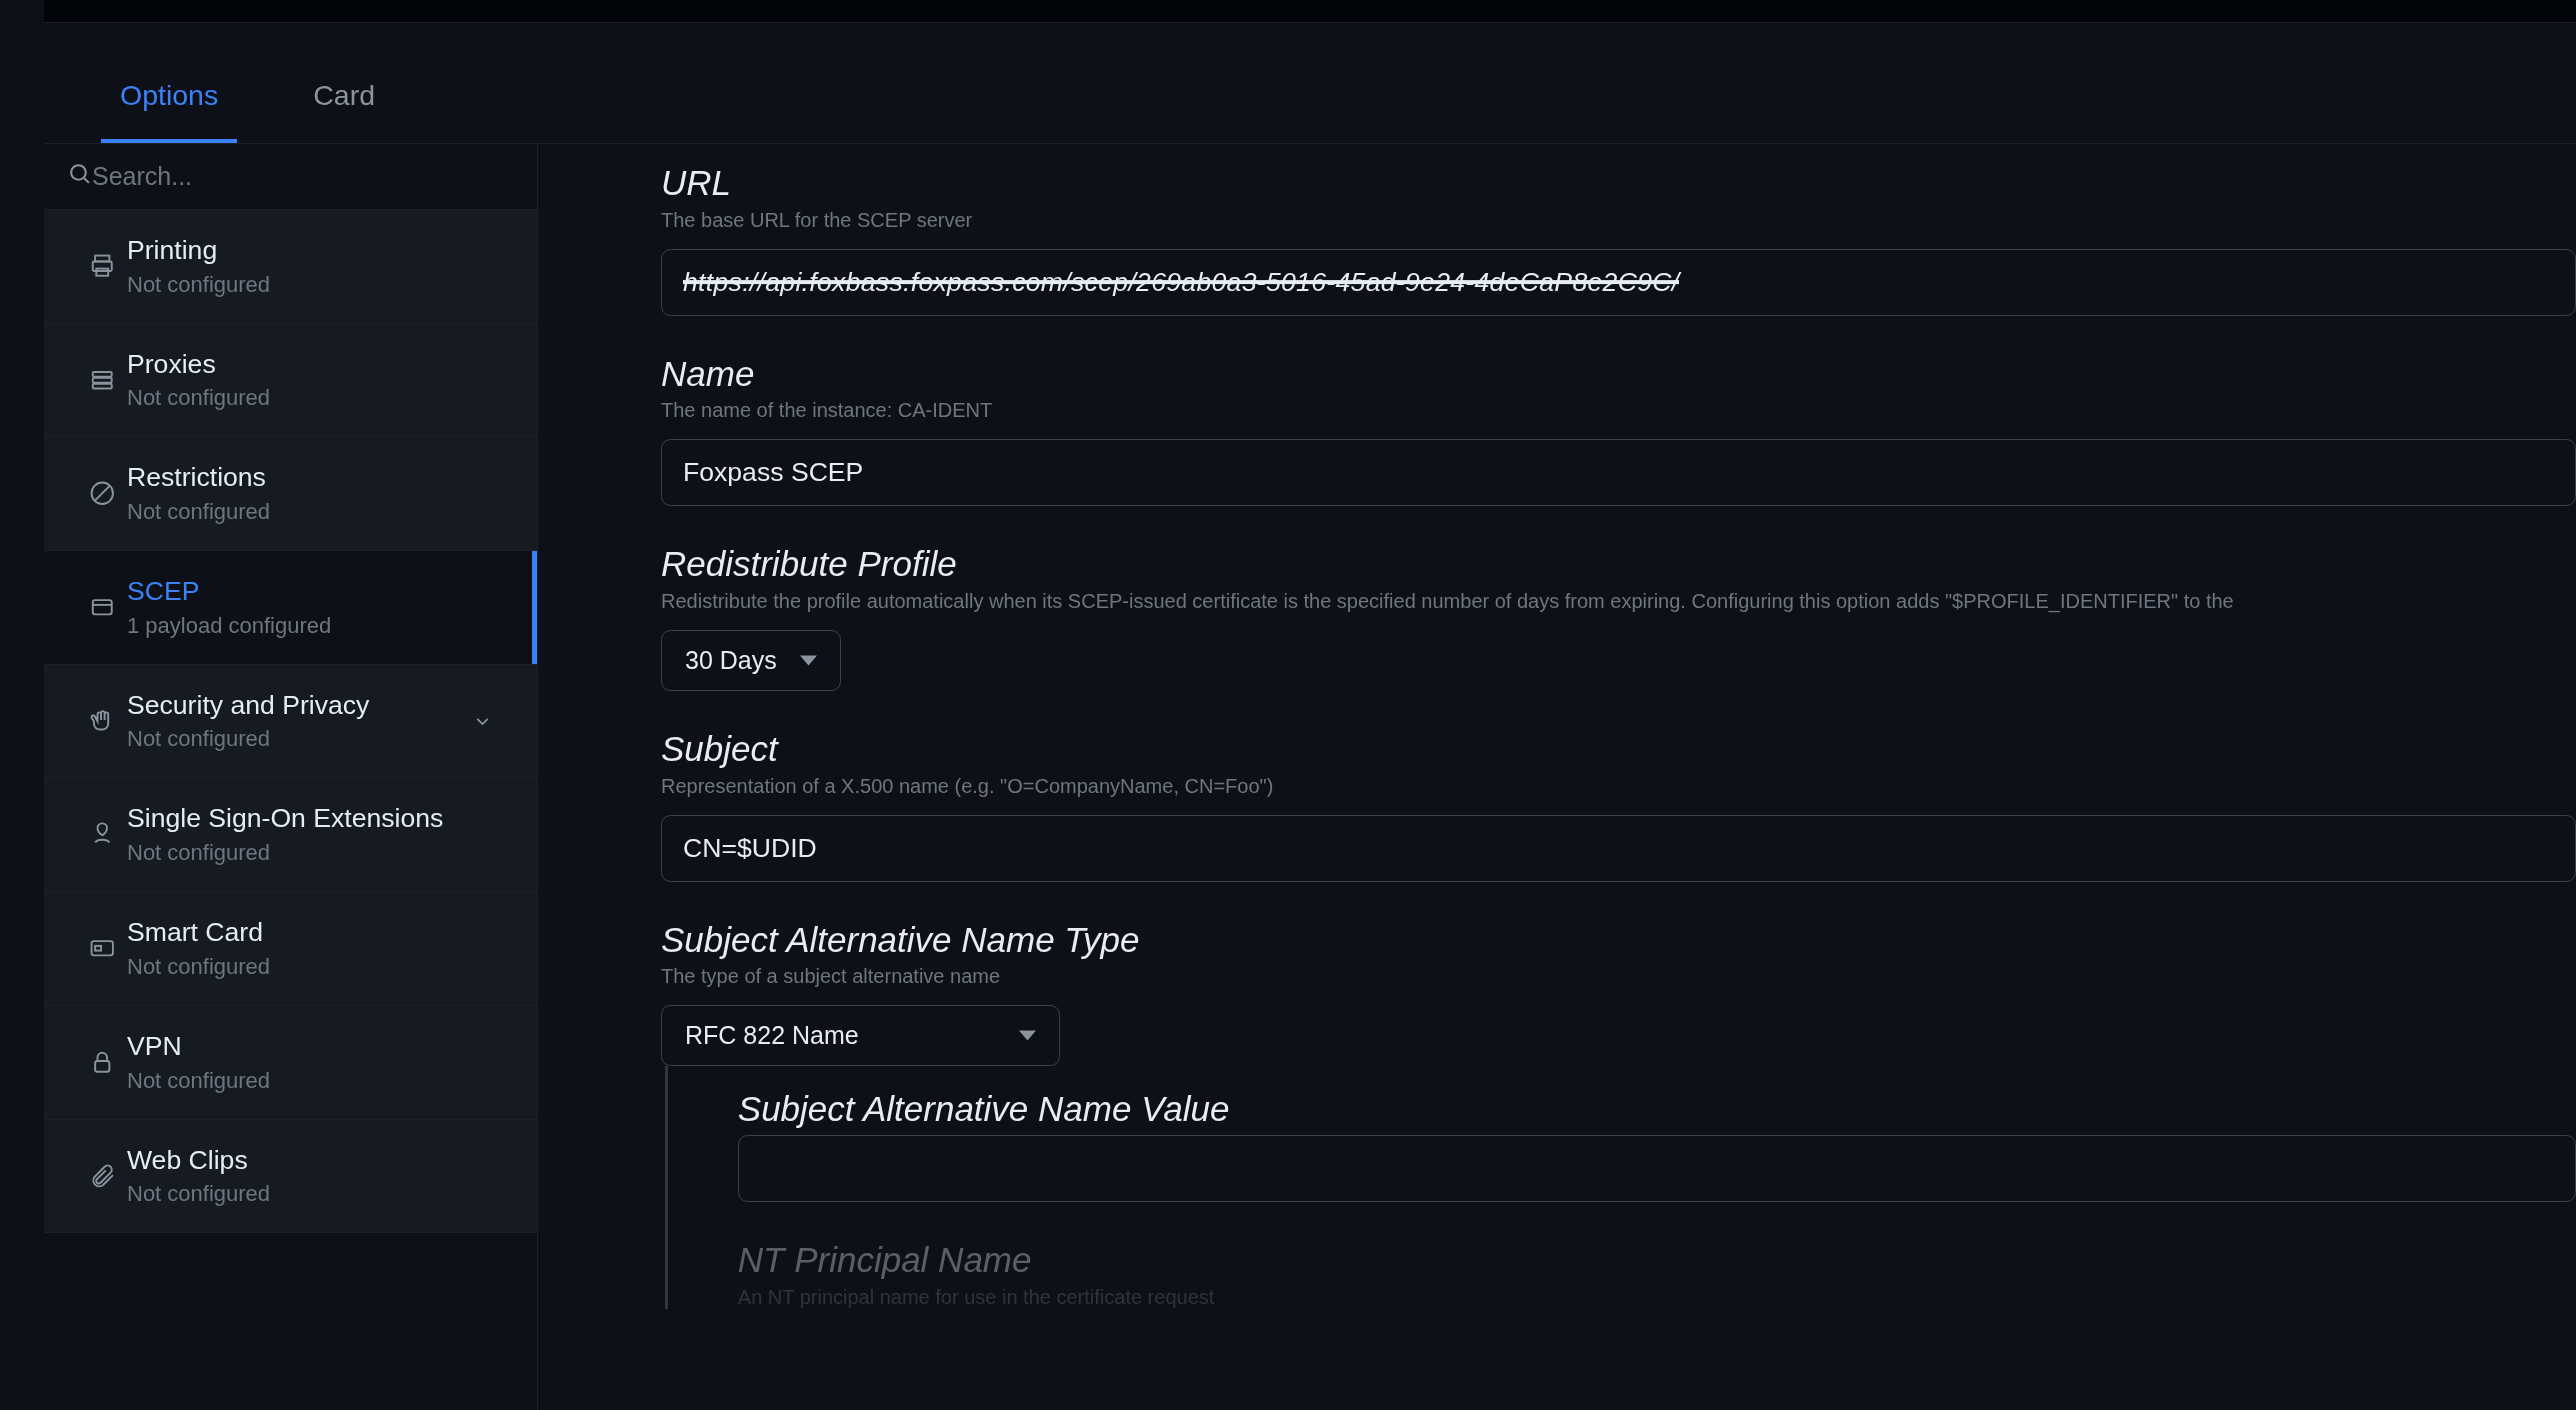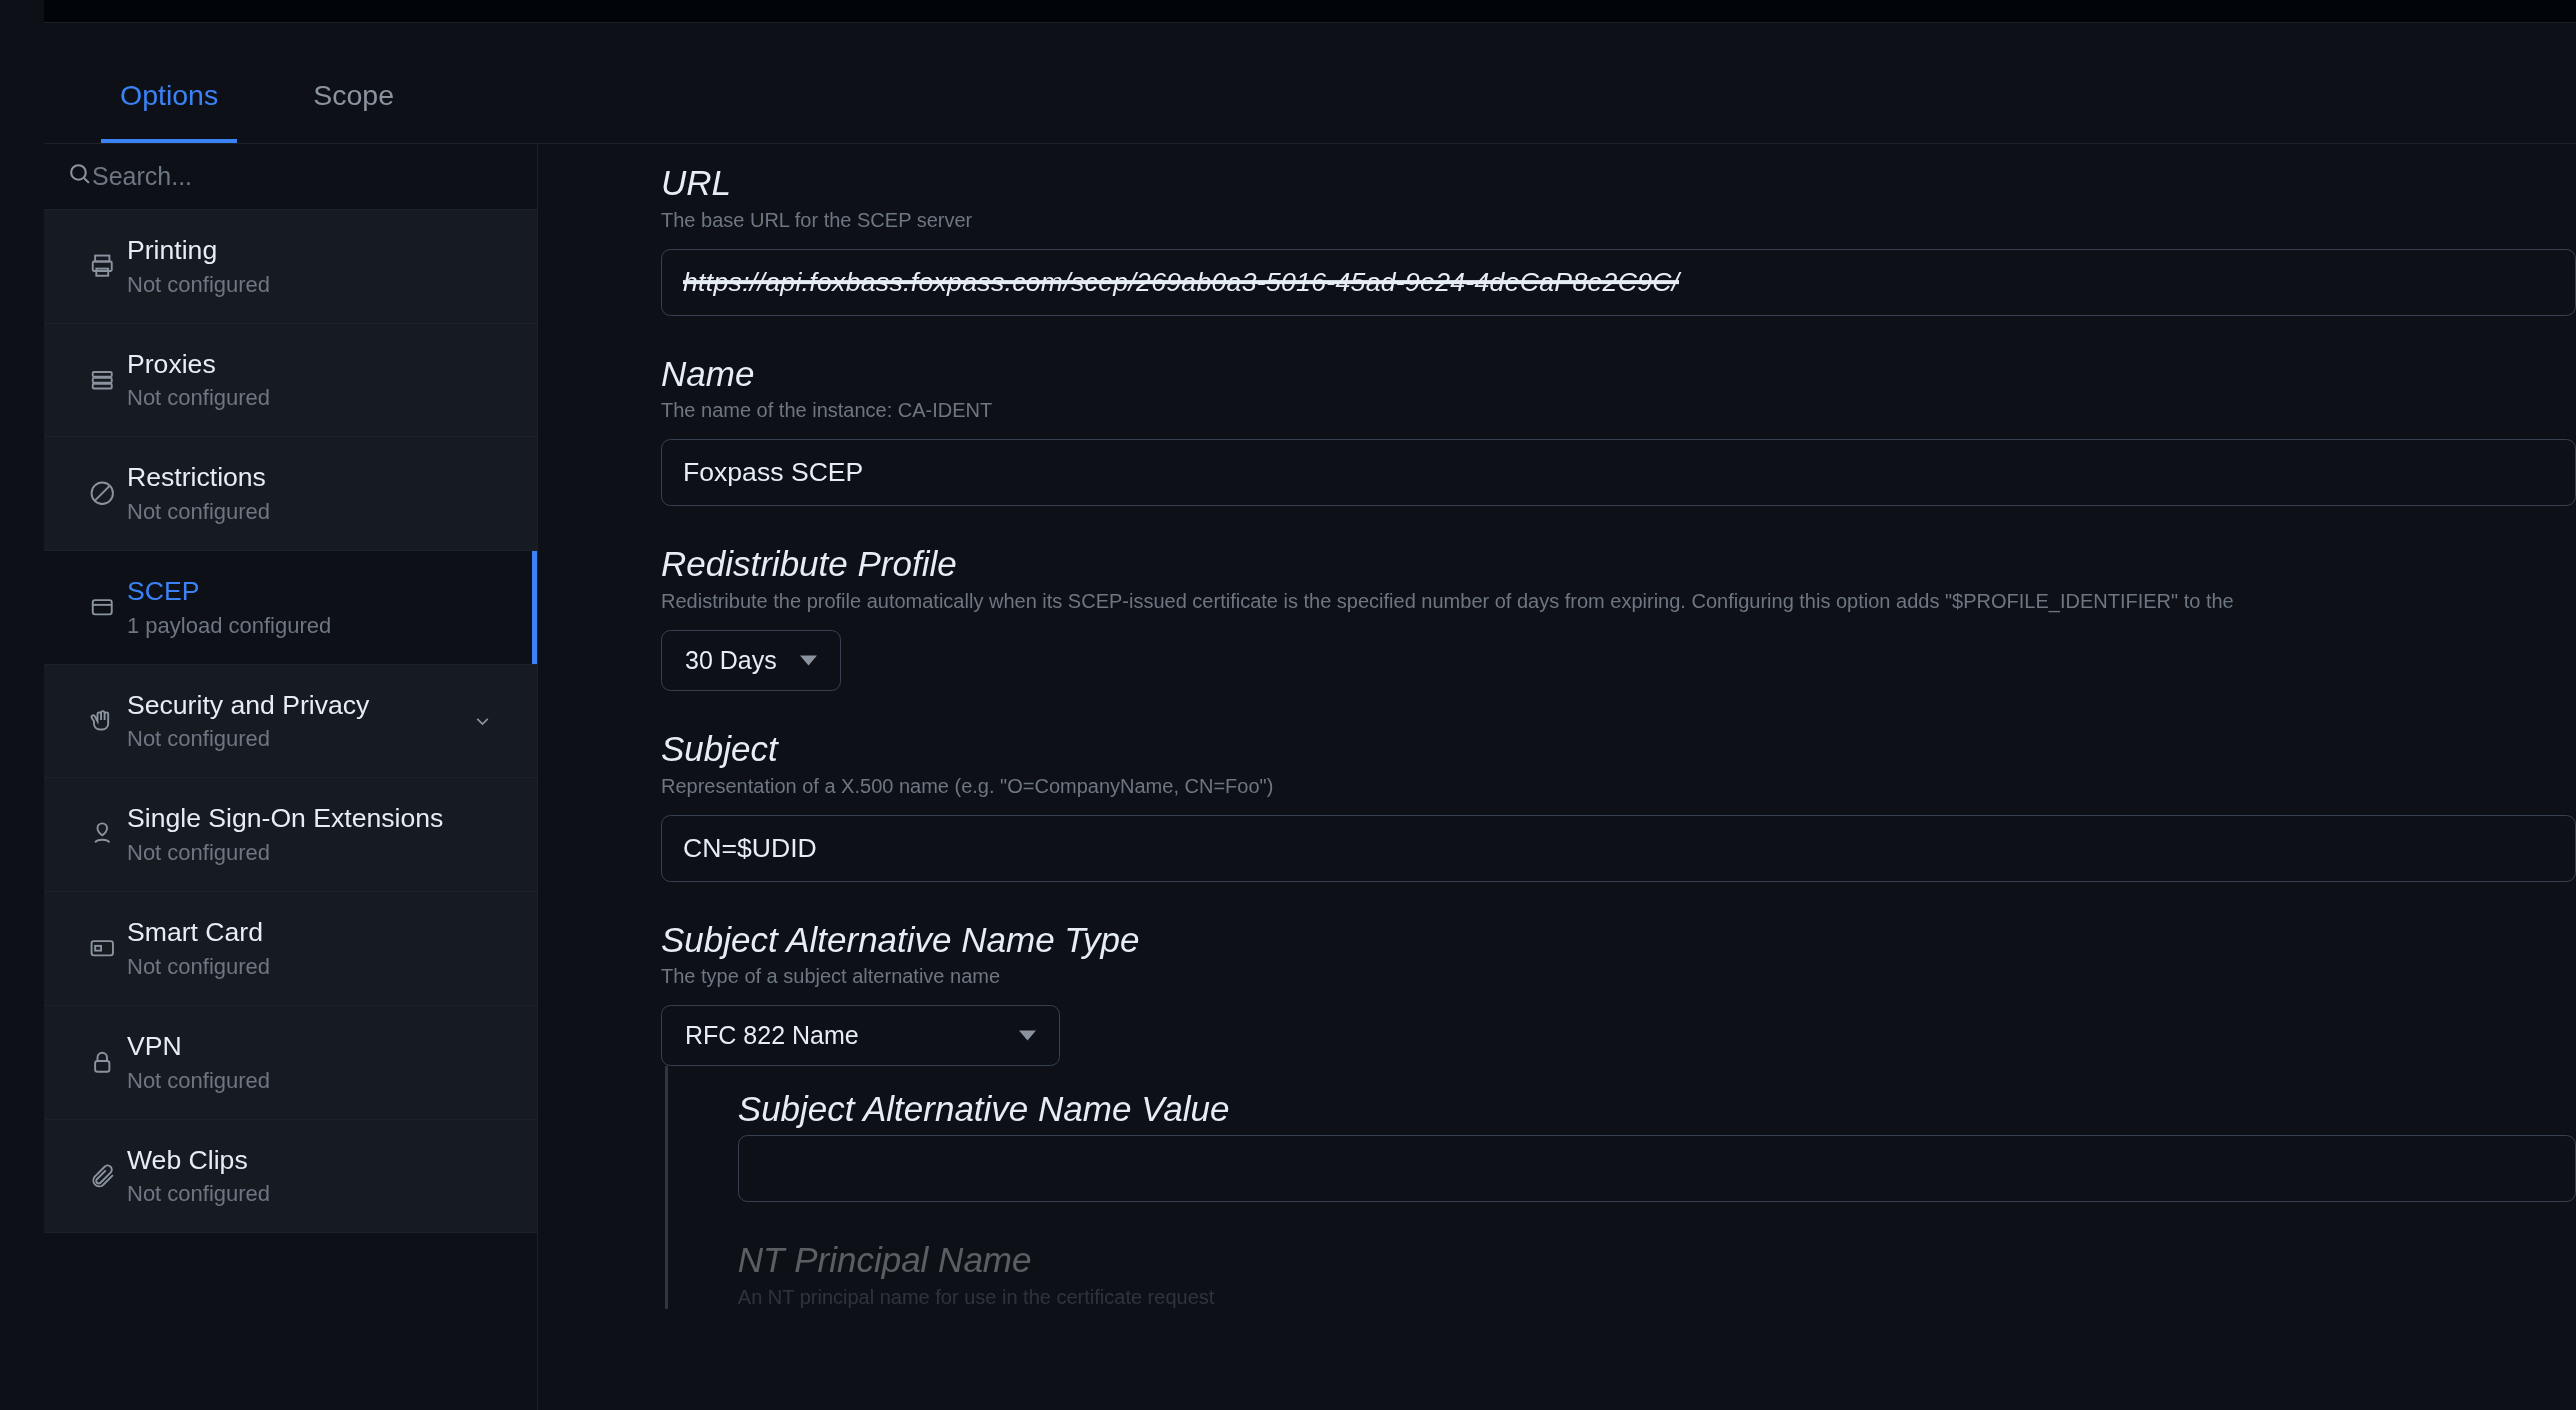--- a/index.html
+++ b/index.html
@@ -164,21 +164,21 @@
   .obscured { filter: blur(0.6px); letter-spacing:0.3px;}
 </style>
 </head>
 <body>
 
 <div class="window">
   <div class="topbar"></div>
 
   <div class="tabbar">
     <div class="tab active">Options</div>
-    <div class="tab">Scope</div>
+    <div class="tab">Card</div>
   </div>
 
   <div class="body">
     <div class="sidebar">
       <div class="searchbox">
         <span class="icon">
           <svg viewBox="0 0 24 24" width="25" height="25" stroke="#8b949e" fill="none" stroke-width="2">
               <circle cx="11" cy="11" r="7"></circle>
               <line x1="16.5" y1="16.5" x2="21" y2="21"></line>
             </svg>

